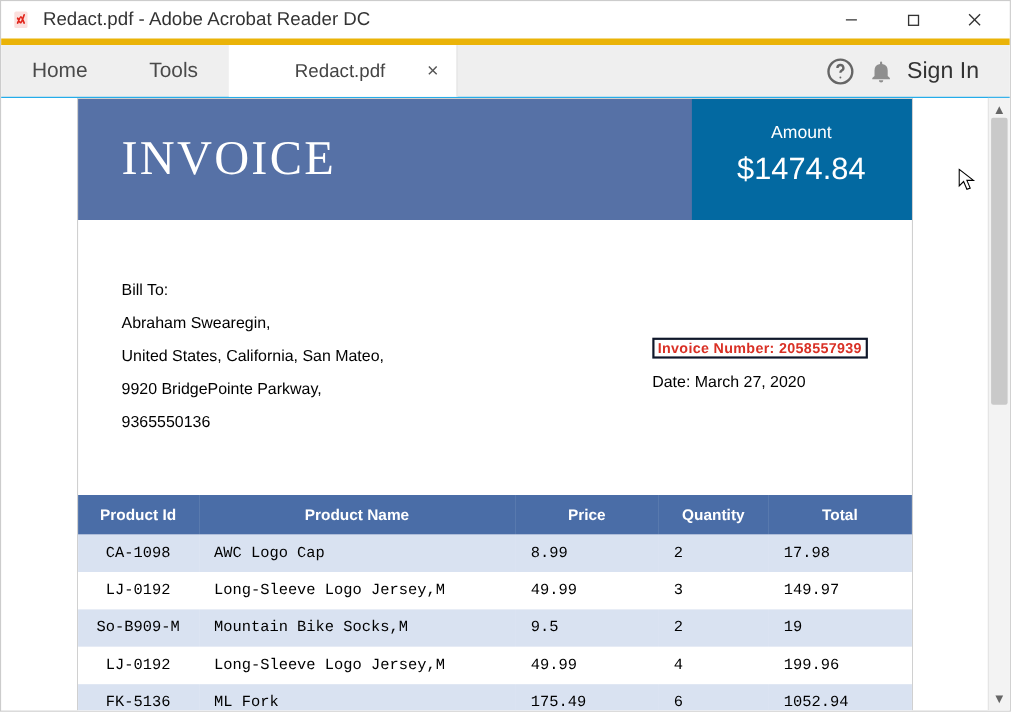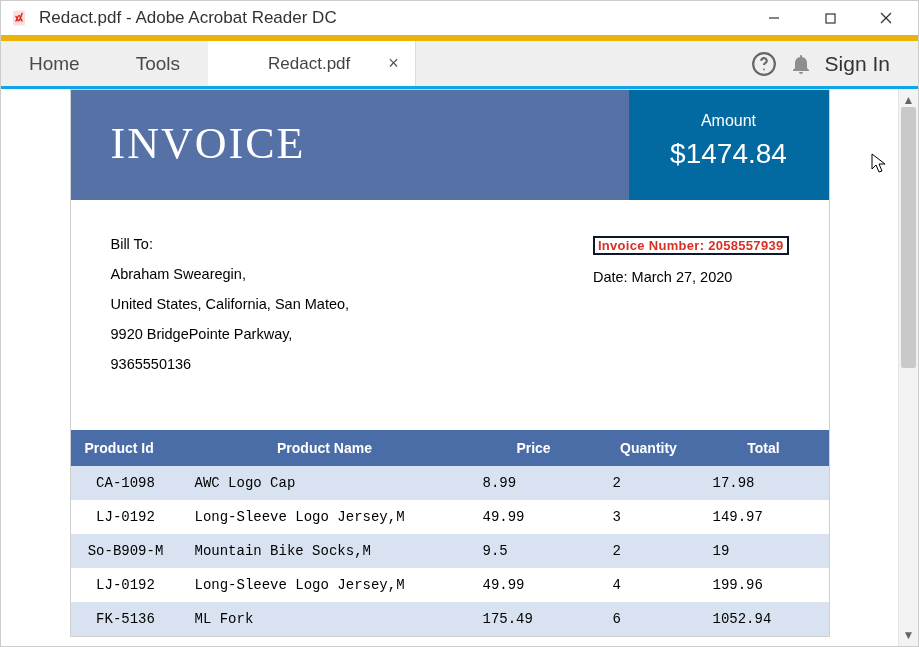--- a/index.html
+++ b/index.html
@@ -30,21 +30,21 @@
   .winbtns { margin-left:auto; display:flex; }
   .winbtn {
     width: 56px; height:40px;
     display:flex; align-items:center; justify-content:center;
     color:#333;
   }
   .winbtn svg { stroke:#333; stroke-width:1.2; fill:none; }
   .toolbar {
     height: 48px;
     background: #efefef;
-    border-bottom: 3px solid #0ea5e9;
+    border-bottom: 1px solid #0ea5e9;
     display:flex;
     align-items:stretch;
     font-size: 19px;
     color:#4a4a4a;
   }
   .tool-btn {
     padding: 0 28px;
     display:flex; align-items:center;
   }
   .doc-tab {
@@ -122,24 +122,25 @@
   .amount-box {
     width: 200px;
     background:#0369a1;
     text-align:center;
     padding-top: 22px;
   }
   .amount-lbl { font-size:16px; margin-bottom:8px;}
   .amount-val { font-size:28px; font-weight:400;}
 
   .meta {
-    padding: 36px 40px 44px 40px;
+    padding: 56px 40px 44px 40px;
     font-size:14.5px;
     color:#000;
     display:flex;
+    align-items:center;
   }
   .meta .left div { margin-bottom: 14px; }
   .meta .right { margin-left:auto; text-align:left; }
   .invnum {
     display:inline-block;
     border:2px solid #0f172a;
     color:#d93025;
     font-weight:600;
     font-size:13px;
     letter-spacing:0.3px;
@@ -152,21 +153,21 @@
     border-collapse:collapse;
     font-size:14px;
   }
   table.items thead th {
     background:#4a6da7;
     color:#fff;
     font-weight:600;
     text-align:center;
     padding: 10px 14px;
   }
-  table.items thead th:first-child { text-align:left; }
+  table.items thead th:first-child { text-align:center; }
   table.items tbody td {
     padding: 9px 14px;
     font-family: Liberation Mono, monospace;
   }
   table.items tbody td:first-child { text-align:center; }
   table.items tbody tr:nth-child(odd){ background:#d9e2f1; }
   table.items tbody tr:nth-child(even){ background:#fff; }
 
   .cursor {
     position:absolute;

